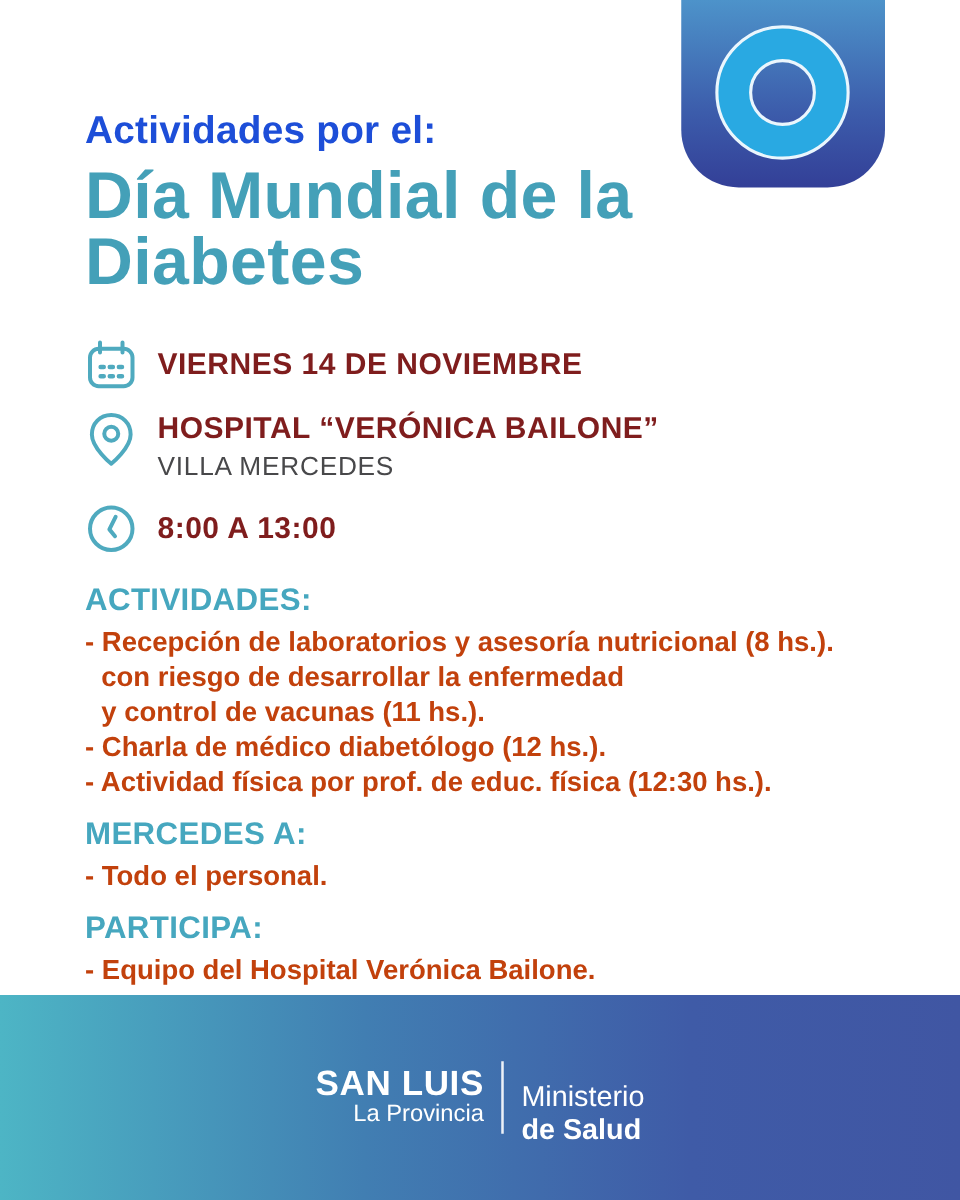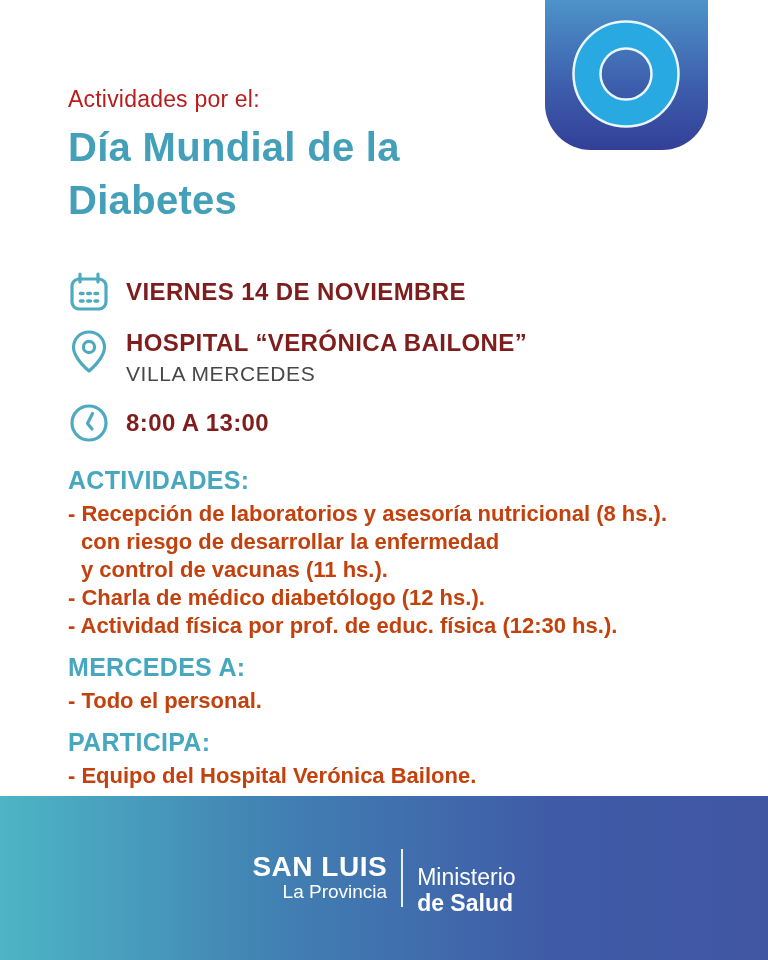--- a/index.html
+++ b/index.html
@@ -24,28 +24,28 @@
     background: linear-gradient(180deg, #4d93ca 0%, #3c5cab 60%, #333f97 100%);
     border-radius: 0 0 46px 46px;
     display: flex;
     align-items: center;
     justify-content: center;
   }
 
   
   .header { position: absolute; left: 68px; top: 86px; }
   .kicker {
-    font-size: 23px;
-    font-weight: 400;
-    color: #b91c1c;
+    font-size: 31px;
+    font-weight: 700;
+    color: #1d4ed8;
     letter-spacing: 0.2px;
     margin-bottom: 8px;
   }
   .title {
-    font-size: 40px;
+    font-size: 53px;
     font-weight: 700;
     color: #44a0b8;
     line-height: 53px;
     letter-spacing: 0.3px;
   }
 
   
   .event { position: absolute; left: 66px; top: 270px; }
   .event-row { display: flex; align-items: center; margin-bottom: 15px; }
   .event-row.top-align { align-items: flex-start; }

